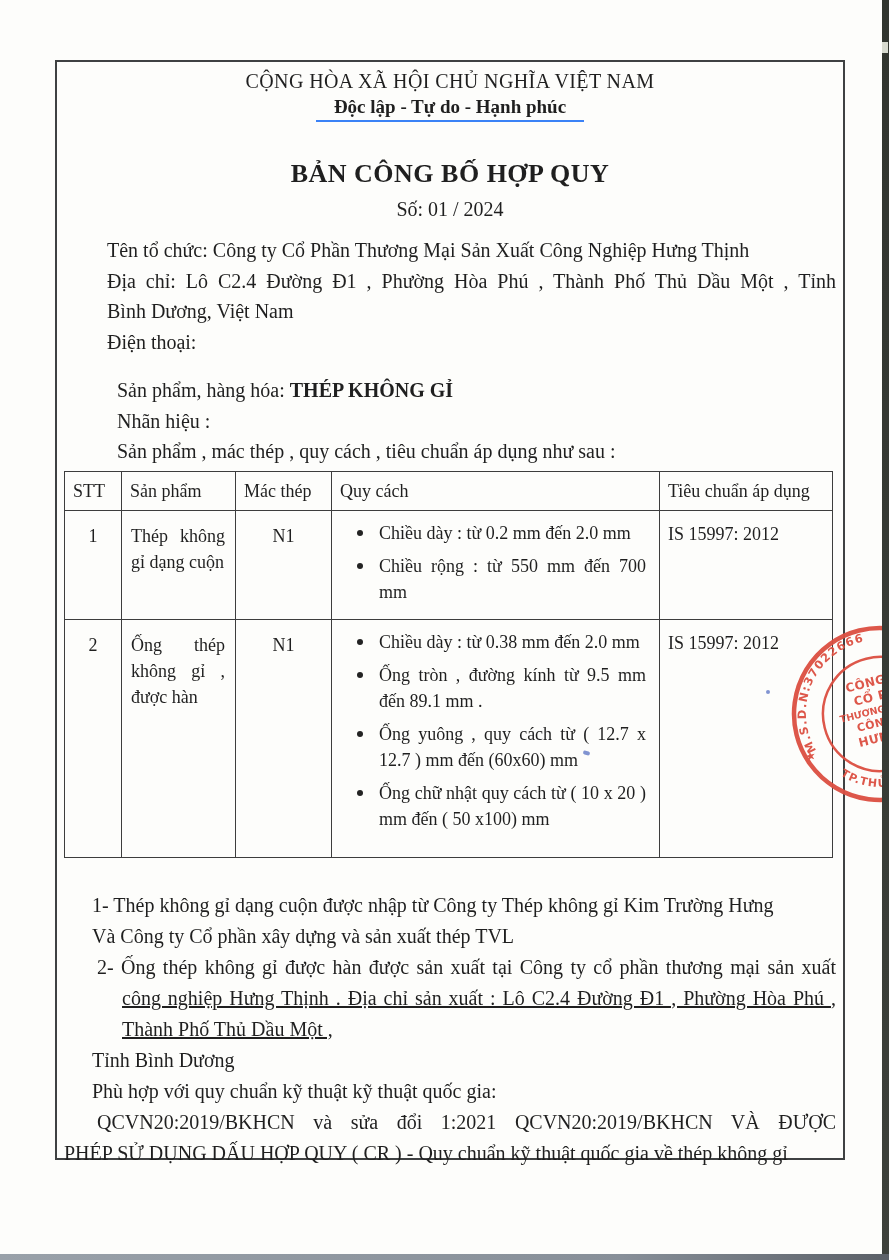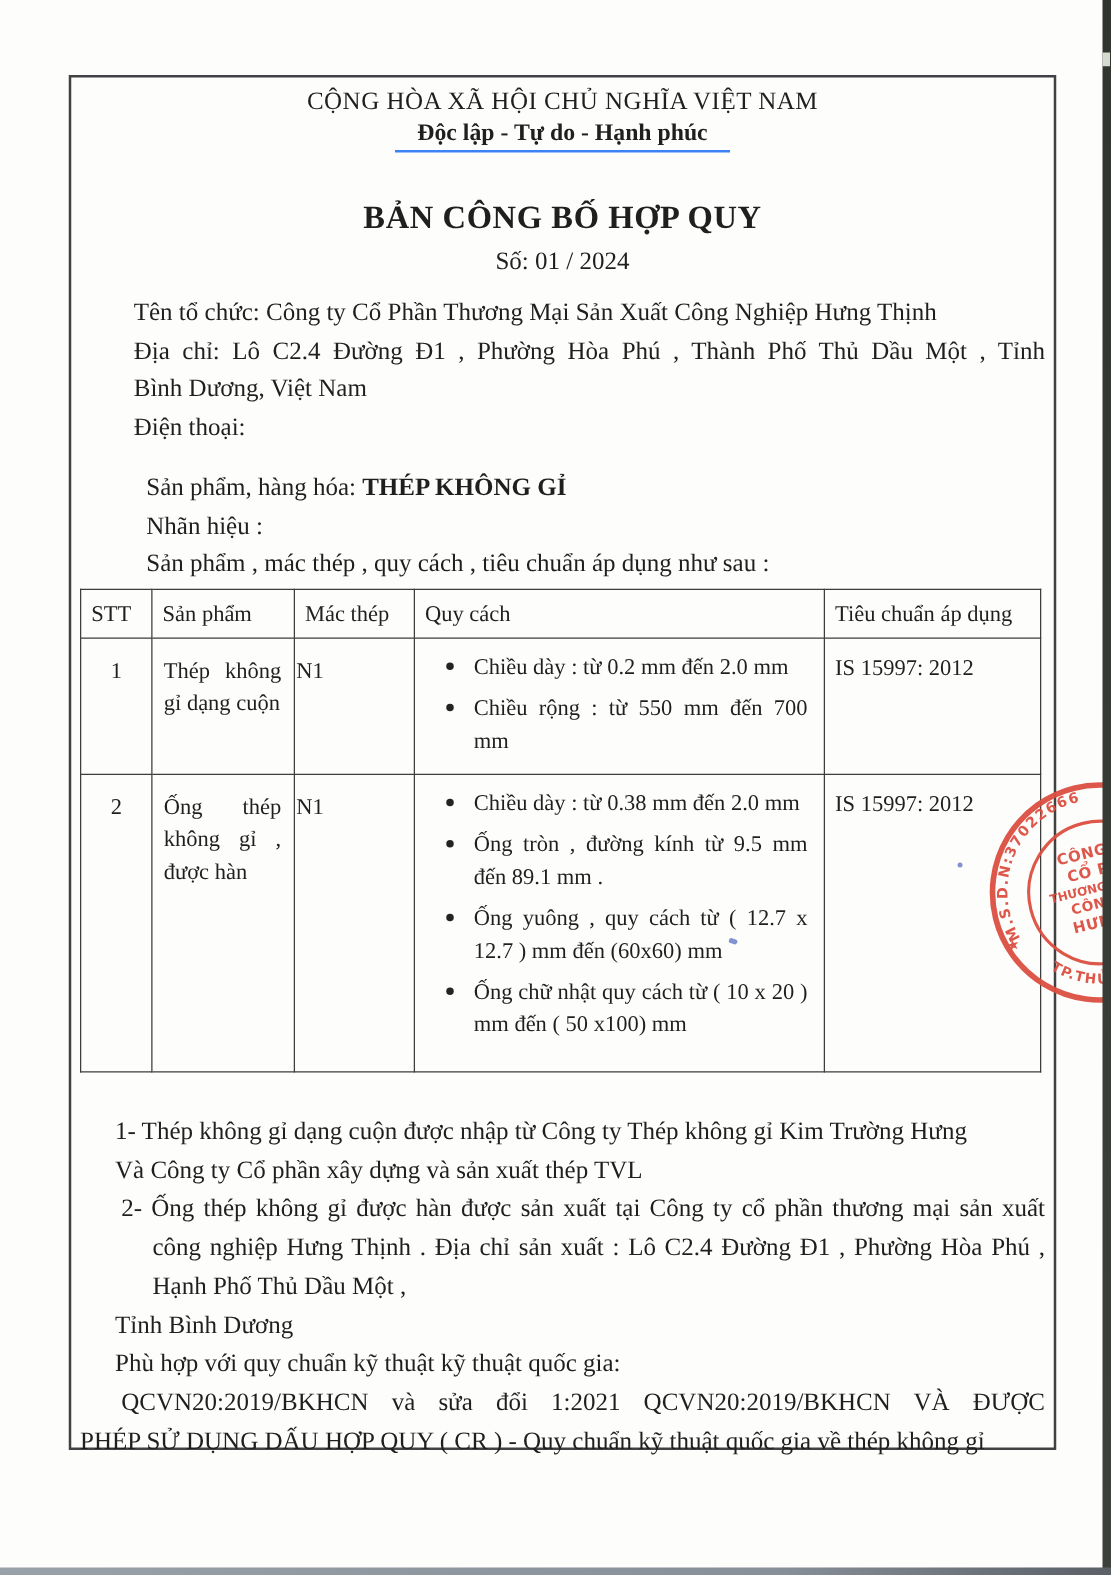--- a/index.html
+++ b/index.html
@@ -41,32 +41,32 @@
 
   table.spec{
     margin:4px 0 0 7px;border-collapse:collapse;table-layout:fixed;width:768px;
     font-size:18px;line-height:26px;
   }
   table.spec th, table.spec td{border:1.5px solid #3d3d3d;vertical-align:top;box-sizing:border-box;}
   table.spec th{font-weight:400;text-align:left;padding:6px 4px 6px 8px;height:39px;}
   th.c-stt{text-align:center;padding-left:2px;}
   td.c-stt{text-align:center;padding-top:12px;}
   td.c-prod{padding:12px 10px 0 9px;text-align:justify;}
-  td.c-grade{padding-top:12px;}
+  td.c-grade{text-align:center;padding-top:12px;}
   td.c-std{padding:10px 4px 0 8px;}
   tr.r1 td{height:97px;}
   tr.r2 td{height:238px;}
   ul.specs{margin:0;padding:8px 12px 6px 0;list-style:none;}
   li.spec{display:flex;margin-bottom:7px;}
   .bullet{flex:0 0 auto;width:6px;height:6px;border-radius:50%;background:#232323;margin:10px 16px 0 24px;}
   .spec-text{flex:1;text-align:justify;}
 
   .notes{margin-top:32px;font-size:20px;line-height:31px;}
   .n-ln{padding-left:35px;padding-right:7px;}
-  .n-ln-hang2{padding-left:65px;padding-right:7px;}
+  .n-ln-hang2{padding-left:65px;padding-right:7px;text-decoration:underline;}
   .jl{text-align:justify;text-align-last:justify;}
   .qcvn1{padding-left:40px;padding-right:7px;text-align:justify;text-align-last:justify;}
   .qcvn2{padding-left:7px;padding-right:7px;}
 
   
   .stamp{
     position:absolute;left:785px;top:619px;width:190px;height:190px;
     transform:rotate(-14deg);opacity:.95;z-index:40;
   }
   .stamp text{fill:#dc4f41;font-family:"DejaVu Sans", sans-serif;font-weight:bold;}
@@ -173,21 +173,21 @@
           <td class="c-std">IS 15997: 2012</td>
         </tr>
       </tbody>
     </table>
 
     <div class="notes">
       <div class="n-ln">1- Thép không gỉ dạng cuộn được nhập từ Công ty Thép không gỉ Kim Trường Hưng</div>
       <div class="n-ln">Và Công ty Cổ phần xây dựng và sản xuất thép TVL</div>
       <div class="qcvn1">2- Ống thép không gỉ được hàn được sản xuất tại Công ty cổ phần thương mại sản xuất</div>
       <div class="n-ln-hang2 jl">công nghiệp Hưng Thịnh . Địa chỉ sản xuất : Lô C2.4 Đường Đ1 , Phường Hòa Phú ,</div>
-      <div class="n-ln-hang2">Hạnh Phố Thủ Dầu Một ,</div>
+      <div class="n-ln-hang2">Thành Phố Thủ Dầu Một ,</div>
       <div class="n-ln">Tỉnh Bình Dương</div>
       <div class="n-ln">Phù hợp với quy chuẩn kỹ thuật kỹ thuật quốc gia:</div>
       <div class="qcvn1">QCVN20:2019/BKHCN và sửa đổi 1:2021 QCVN20:2019/BKHCN VÀ ĐƯỢC</div>
       <div class="qcvn2">PHÉP SỬ DỤNG DẤU HỢP QUY ( CR ) -  Quy chuẩn kỹ thuật quốc gia về thép không gỉ</div>
     </div>
 
   </div>
 
   <svg class="stamp" viewBox="0 0 190 190" aria-hidden="true">
     <defs>

